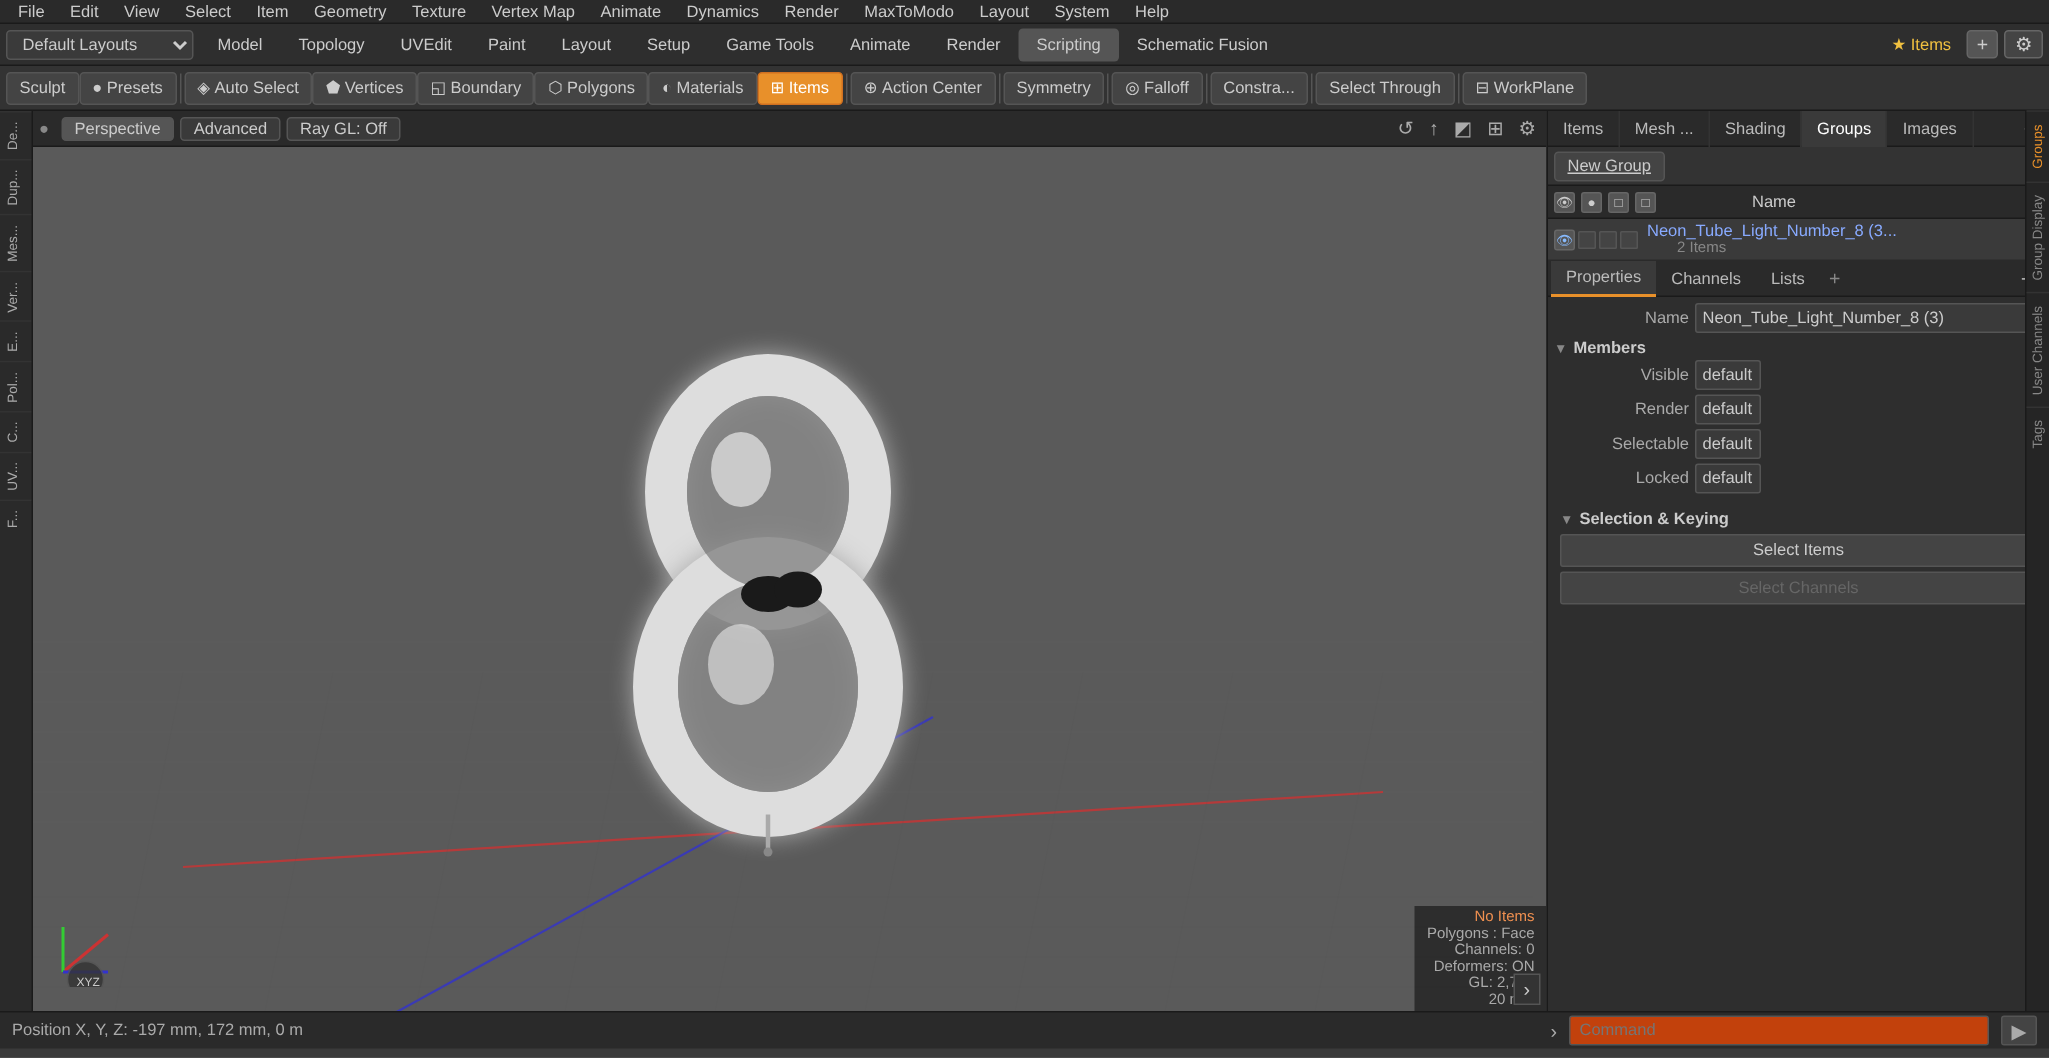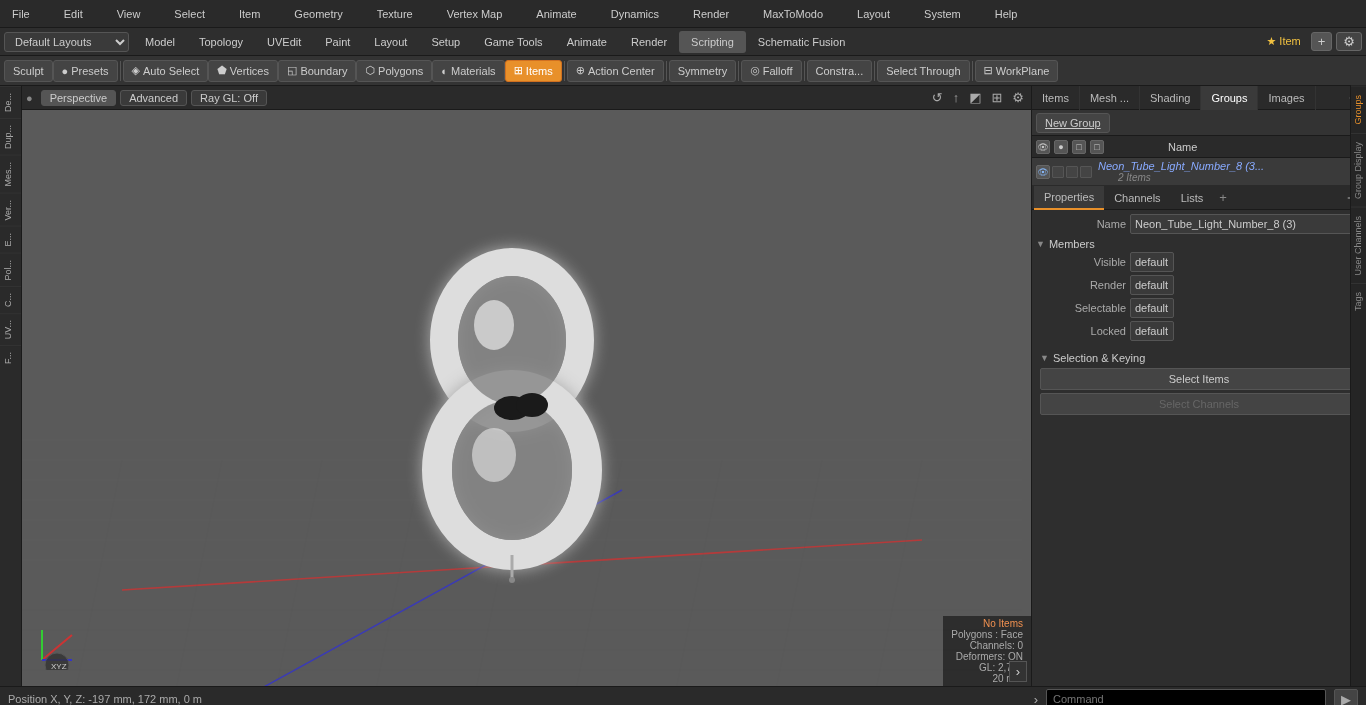--- a/index.html
+++ b/index.html
@@ -9,25 +9,25 @@
       font-size: 11px;
       color: #ccc;
       width: 1366px;
       height: 705px;
       overflow: hidden;
     }
 
     
     #menu-bar {
       background: #2a2a2a;
-      height: 28px;
+      height: 16px;
       display: flex;
       align-items: center;
       padding: 0 4px;
-      gap: 18px;
+      gap: 1px;
       border-bottom: 1px solid #1a1a1a;
     }
     .menu-item {
       color: #ccc;
       padding: 2px 8px;
       font-size: 11px;
       cursor: pointer;
       border-radius: 2px;
     }
 
@@ -459,21 +459,21 @@
       gap: 4px;
       margin: 4px 0 2px 0;
     }
     .section-arrow {
       color: #888;
       font-size: 9px;
     }
     .section-title {
       color: #ccc;
       font-size: 11px;
-      font-weight: normal;
+      font-weight: bold;
     }
 
     
     #sel-keying {
       padding: 4px;
     }
     .sel-key-row {
       display: flex;
       align-items: center;
       gap: 4px;
@@ -565,21 +565,21 @@
       color: #aaa;
       font-size: 11px;
     }
     #status-arrow {
       margin-left: auto;
       color: #aaa;
       font-size: 13px;
       cursor: pointer;
     }
     #command-bar {
-      background: #000000;
+      background: #c2410c;
       border: 1px solid #555;
       color: #ccc;
       font-size: 11px;
       padding: 1px 6px;
       height: 20px;
       width: 280px;
       border-radius: 2px;
     }
     #command-go-btn {
       background: #444;
@@ -636,21 +636,21 @@
   <div class="layout-tab">UVEdit</div>
   <div class="layout-tab">Paint</div>
   <div class="layout-tab">Layout</div>
   <div class="layout-tab">Setup</div>
   <div class="layout-tab">Game Tools</div>
   <div class="layout-tab">Animate</div>
   <div class="layout-tab">Render</div>
   <div class="layout-tab active">Scripting</div>
   <div class="layout-tab">Schematic Fusion</div>
   <div id="layout-bar-right">
-    <div class="star-only">★ Item</div>
+    <div class="star-only">★ Items</div>
     <button class="add-layout-btn">+</button>
     <button class="gear-btn">⚙</button>
   </div>
 </div>
 
 <div id="toolbar">
   <button class="toolbar-btn">Sculpt</button>
   <button class="toolbar-btn">
     <span>●</span>
     <span>Presets</span>
@@ -840,21 +840,21 @@
         <div id="name-col">Name</div>
       </div>
 
       <div id="group-item">
         <div class="item-eye">👁</div>
         <div class="item-icons">
           <div class="item-icon-sm"></div>
           <div class="item-icon-sm"></div>
           <div class="item-icon-sm"></div>
         </div>
-        <div style="display:flex;flex-direction:column;flex:1;padding-left:4px;font-style:italic;">
+        <div style="display:flex;flex-direction:column;flex:1;padding-left:4px;">
           <div class="item-name">Neon_Tube_Light_Number_8 (3...</div>
           <div class="item-count">2 Items</div>
         </div>
       </div>
 
       <div id="properties-panel">
         <div id="properties-tabs">
           <div class="prop-tab active">Properties</div>
           <div class="prop-tab">Channels</div>
           <div class="prop-tab">Lists</div>

